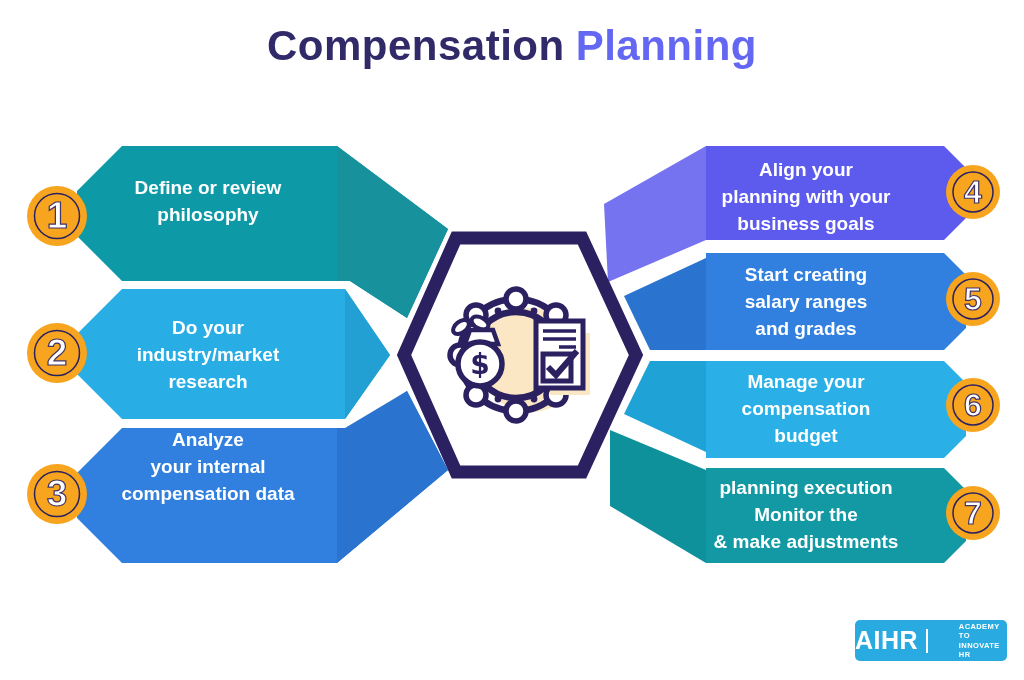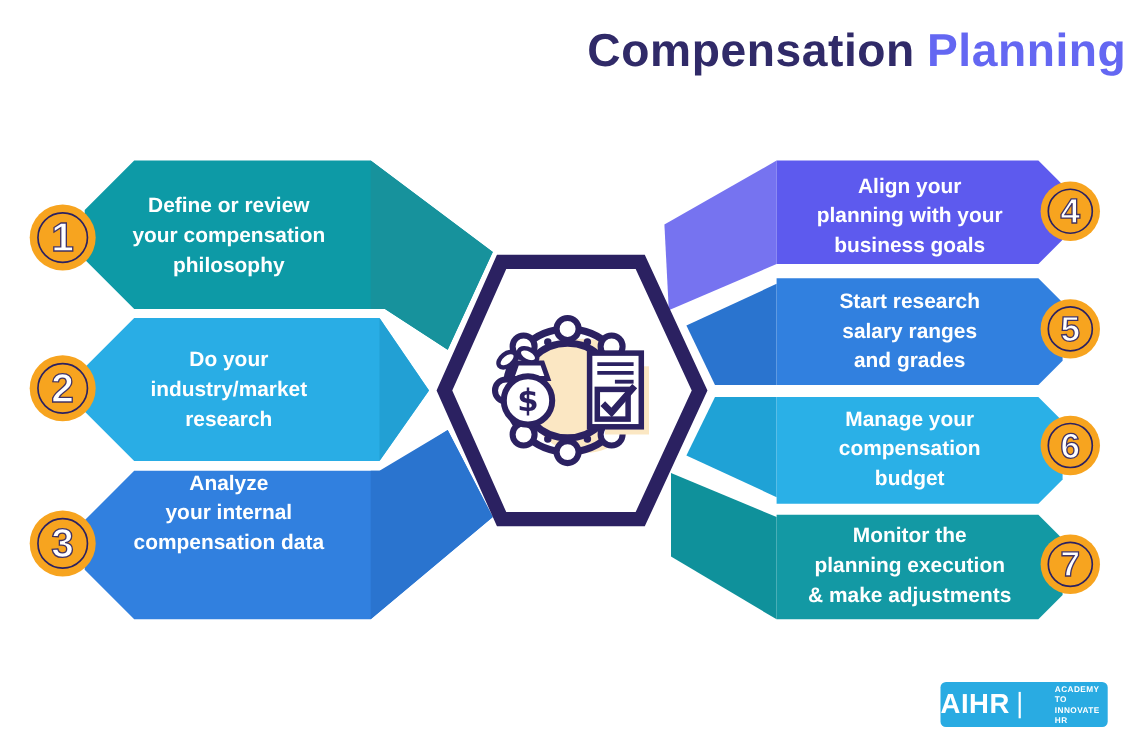--- a/index.html
+++ b/index.html
@@ -1,29 +1,29 @@
 <!DOCTYPE html>
 <html><head>
 <meta charset="utf-8">
 <style>
   html,body{margin:0;padding:0;background:#ffffff;}
   #stage{position:relative;width:1024px;height:680px;background:#ffffff;overflow:hidden;
          font-family:"Liberation Sans","DejaVu Sans",sans-serif;}
   #shapes{position:absolute;left:0;top:0;width:1024px;height:680px;}
 
-  .title{position:absolute;left:0;top:22px;width:1024px;text-align:right;
+  .title{position:absolute;left:0;top:22px;width:1024px;text-align:center;
          font-size:42px;font-weight:800;letter-spacing:.5px;}
   .title .t1{color:#302a68;margin-right:11px;}
   .title .t2{color:#6467f2;}
 
   .step-text{position:absolute;color:#ffffff;font-weight:700;font-size:19px;
              line-height:27px;text-align:center;}
   .step-text span{display:block;}
   .lefttext{left:88px;width:240px;}
-  .righttext{left:708px;width:238px;}
+  .righttext{left:687px;width:238px;}
 
   .num{position:absolute;color:#ffffff;font-weight:800;text-align:center;
        -webkit-text-stroke:1.2px rgba(43,33,97,.9);}
   .numL{width:60px;font-size:37px;line-height:42px;left:27px;}
   .numR{width:54px;font-size:32px;line-height:38px;left:946px;}
 
   .logo{position:absolute;left:855px;top:620px;width:152px;height:41px;border-radius:5px;
         background:#29abe2;display:flex;align-items:center;justify-content:flex-start;}
   .logo .brand{color:#fff;font-weight:800;font-size:25px;letter-spacing:.5px;line-height:1;}
   .logo .sep{width:2px;height:24px;background:#ffffff;margin:0 7px 0 8px;}
@@ -150,51 +150,50 @@
       </g>
     </g>
   </svg>
 
   <div class="title">
     <span class="t1">Compensation</span><span class="t2">Planning</span>
   </div>
 
   <div class="step-text lefttext" style="top:174px">
     <span>Define or review</span>
-    <span>your compensation</span>
     <span>philosophy</span>
   </div>
   <div class="step-text lefttext" style="top:314px">
     <span>Do your</span>
     <span>industry/market</span>
     <span>research</span>
   </div>
   <div class="step-text lefttext" style="top:426px">
     <span>Analyze</span>
     <span>your internal</span>
     <span>compensation data</span>
   </div>
   <div class="step-text righttext" style="top:156px">
     <span>Align your</span>
     <span>planning with your</span>
     <span>business goals</span>
   </div>
   <div class="step-text righttext" style="top:261px">
-    <span>Start research</span>
+    <span>Start creating</span>
     <span>salary ranges</span>
     <span>and grades</span>
   </div>
   <div class="step-text righttext" style="top:368px">
     <span>Manage your</span>
     <span>compensation</span>
     <span>budget</span>
   </div>
   <div class="step-text righttext" style="top:474px">
+    <span>planning execution</span>
     <span>Monitor the</span>
-    <span>planning execution</span>
     <span>&amp; make adjustments</span>
   </div>
 
   <div class="num numL" style="top:195px">1</div>
   <div class="num numL" style="top:332px">2</div>
   <div class="num numL" style="top:473px">3</div>
   <div class="num numR" style="top:173px">4</div>
   <div class="num numR" style="top:280px">5</div>
   <div class="num numR" style="top:386px">6</div>
   <div class="num numR" style="top:494px">7</div>

